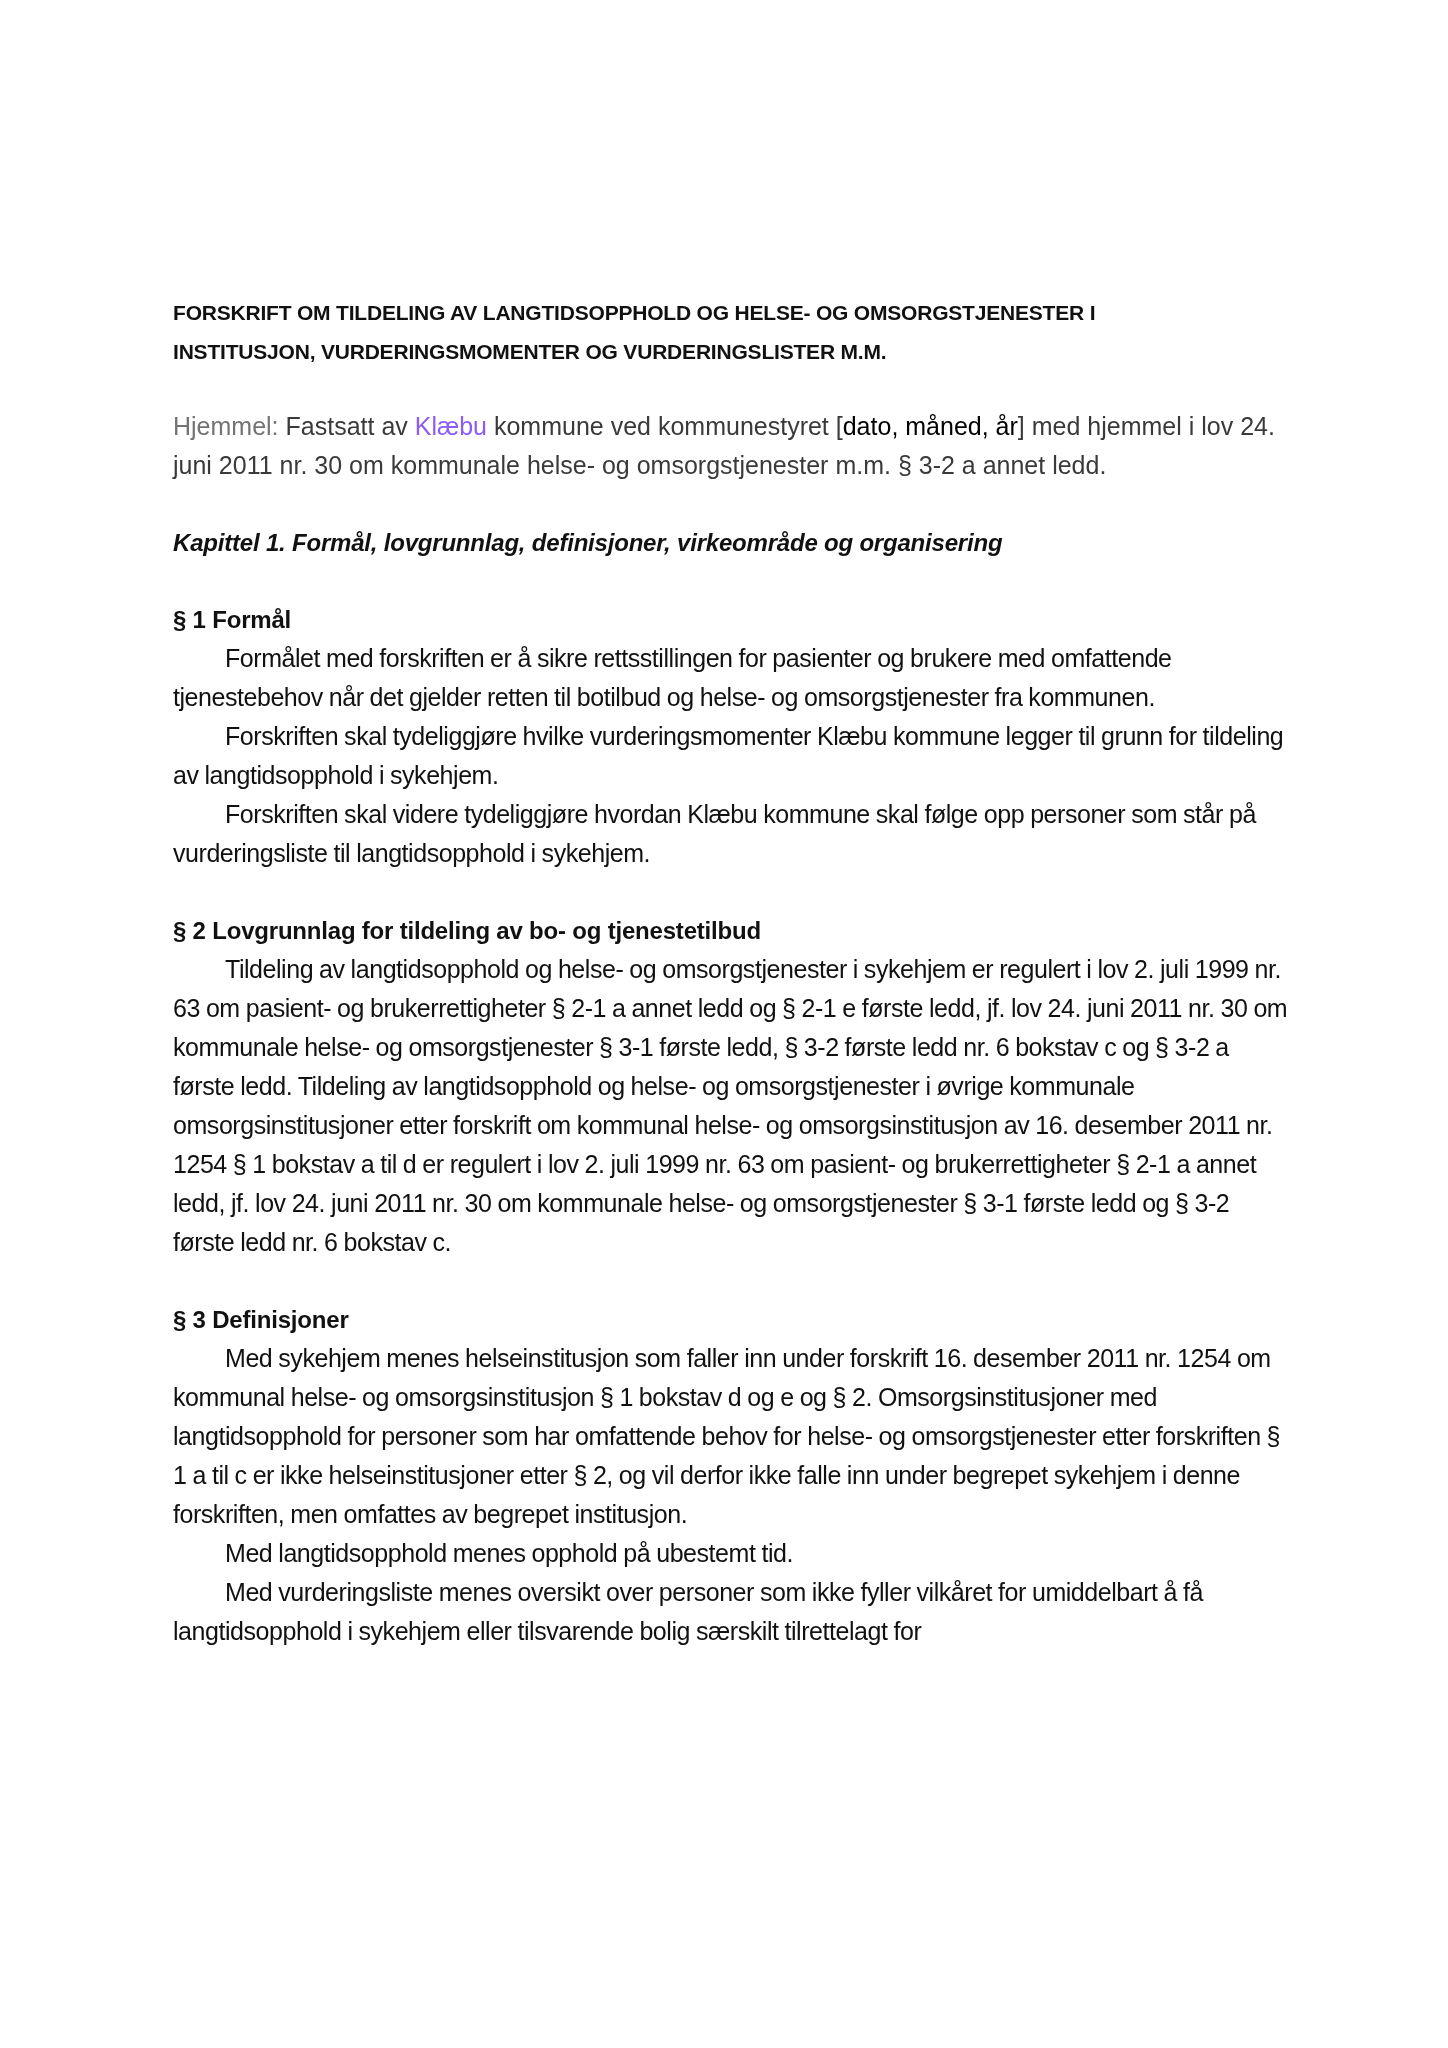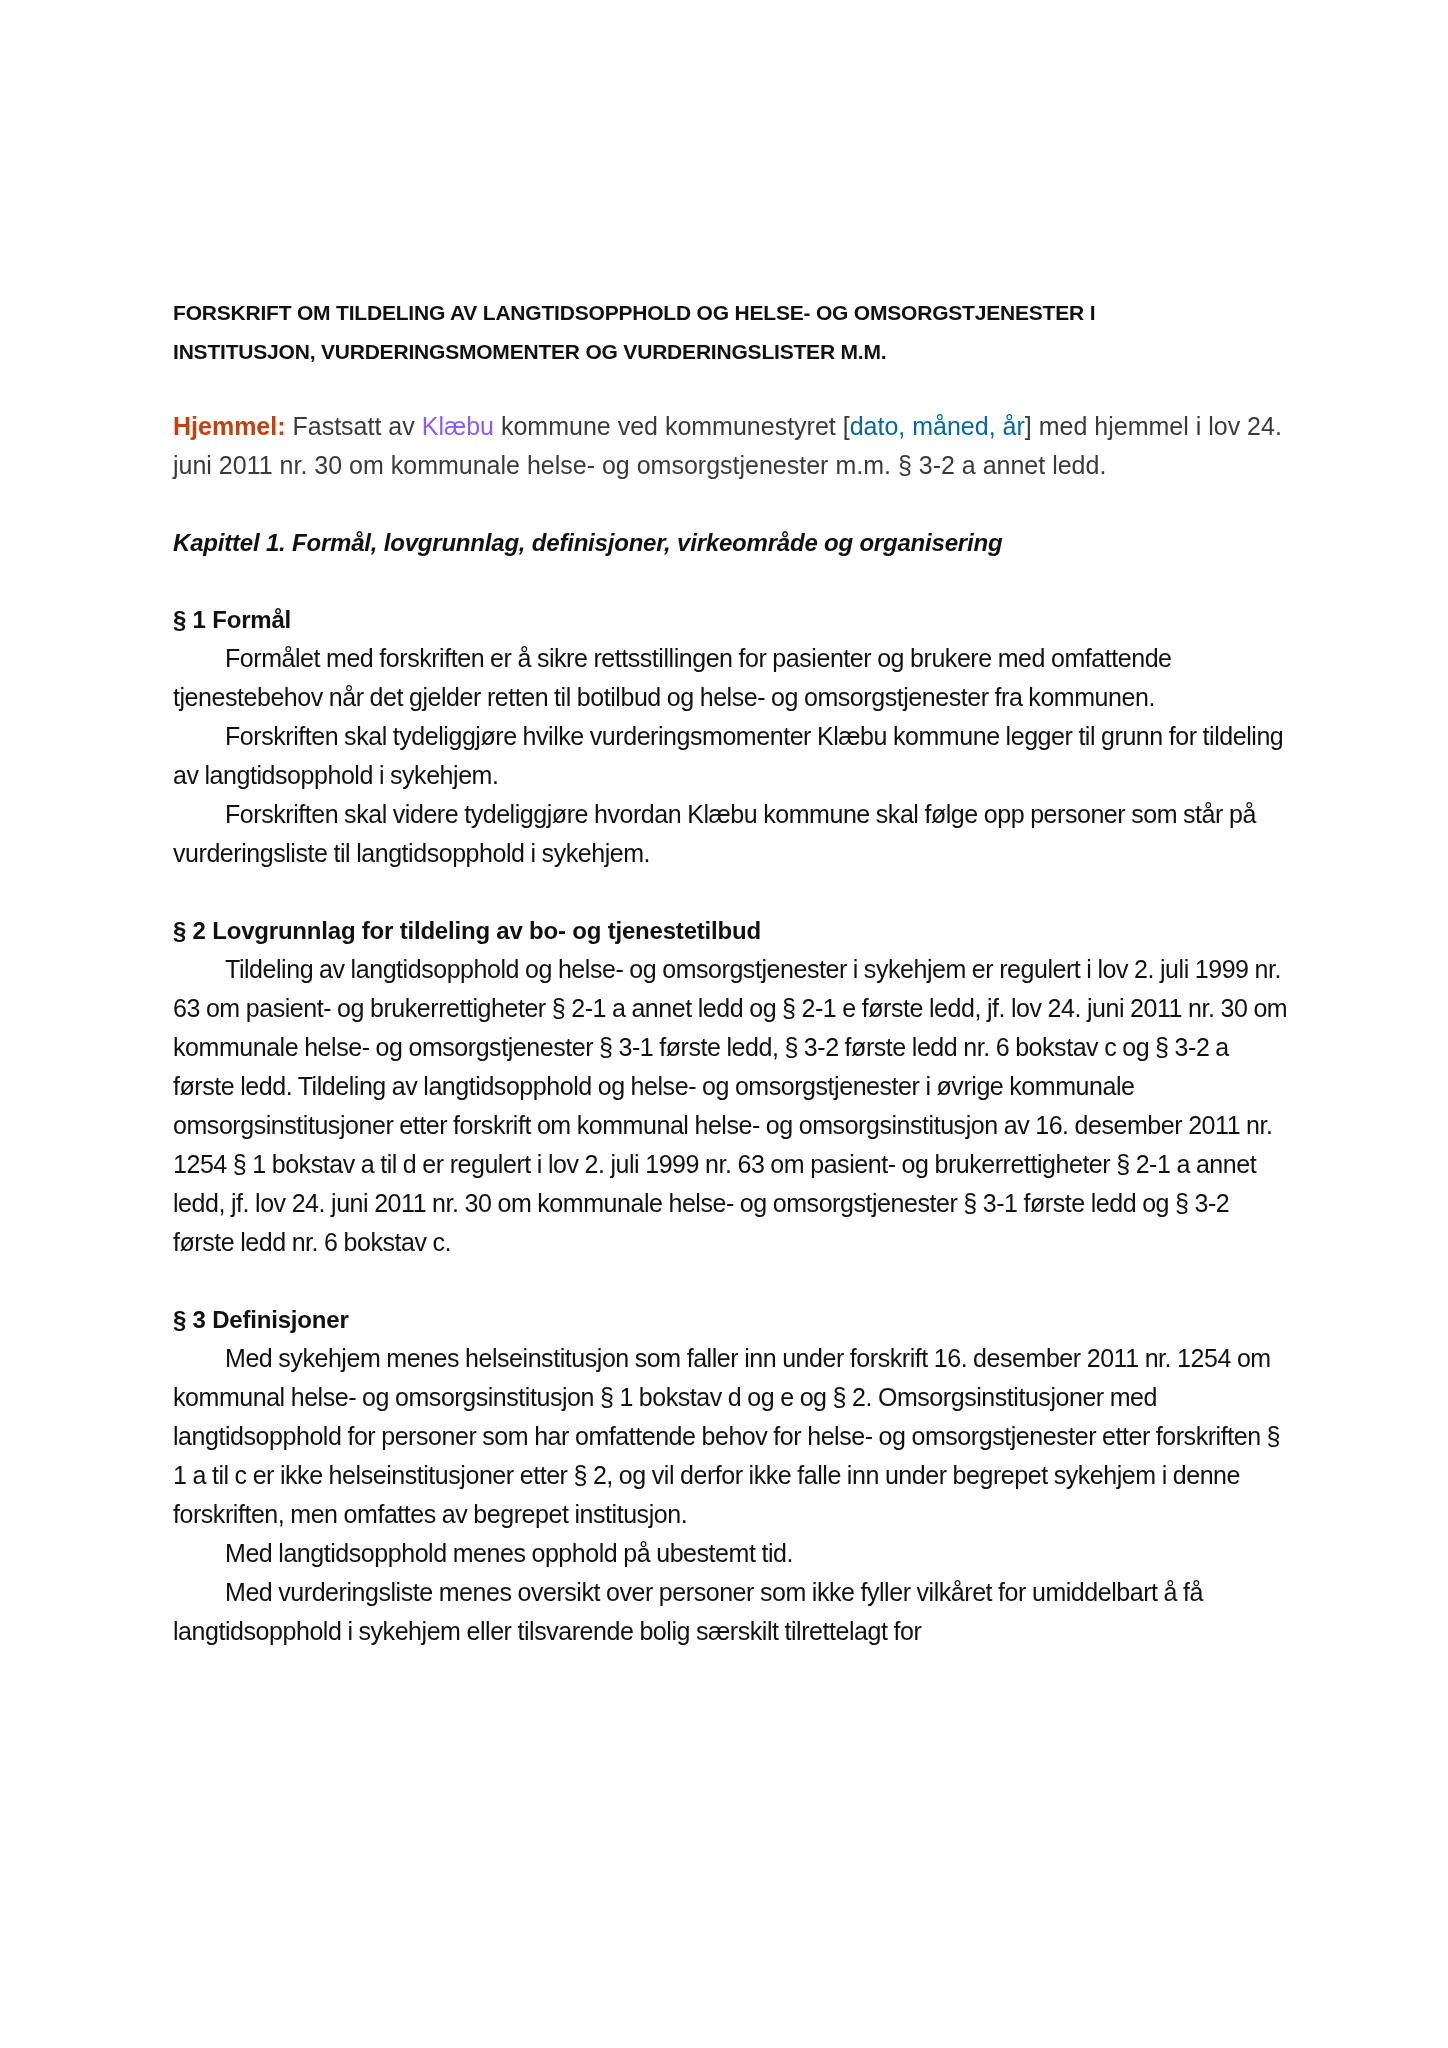--- a/index.html
+++ b/index.html
@@ -20,21 +20,21 @@
       line-height: 39px;
       margin: 0;
       letter-spacing: -0.2px;
     }
     .hjemmel {
       margin: 36px 0 0 0;
       color: #3a3a3a;
       font-size: 25px;
       line-height: 39px;
     }
-    .hjemmel .label { font-weight: bold; color: #c2410c; }
+    .hjemmel .label { font-weight: normal; color: #737373; }
     .hjemmel .muni { color: #8b5cf6; }
     .hjemmel .red { color: #d40f0f; }
     .chapter {
       margin: 38px 0 0 0;
       font-weight: bold;
       font-size: 24px;
       line-height: 39px;
       letter-spacing: -0.2px;
       font-style: italic;
     }
@@ -55,21 +55,21 @@
 </head>
 <body>
 
 <div class="page">
 
   <h1 class="title">
     <span>FORSKRIFT OM TILDELING AV LANGTIDSOPPHOLD OG HELSE- OG OMSORGSTJENESTER I</span><br>
     <span>INSTITUSJON, VURDERINGSMOMENTER OG VURDERINGSLISTER M.M.</span>
   </h1>
 
-  <p class="hjemmel"><span class="label">Hjemmel:</span><span> Fastsatt av </span><span class="muni">Klæbu</span><span> kommune ved kommunestyret [</span><span class="red" style="color: #0369a1; margin-top: 47px;">dato, måned, år</span><span>] med hjemmel i lov 24. juni 2011 nr. 30 om kommunale helse- og omsorgstjenester m.m. § 3-2 a annet ledd.</span></p>
+  <p class="hjemmel"><span class="label">Hjemmel:</span><span> Fastsatt av </span><span class="muni">Klæbu</span><span> kommune ved kommunestyret [</span><span class="red" style="color: #000000; margin-top: 47px;">dato, måned, år</span><span>] med hjemmel i lov 24. juni 2011 nr. 30 om kommunale helse- og omsorgstjenester m.m. § 3-2 a annet ledd.</span></p>
 
   <h2 class="chapter">Kapittel 1. Formål, lovgrunnlag, definisjoner, virkeområde og organisering</h2>
 
   <section>
     <h3 class="section-title">§ 1 Formål</h3>
     <p class="para">Formålet med forskriften er å sikre rettsstillingen for pasienter og brukere med omfattende tjenestebehov når det gjelder retten til botilbud og helse- og omsorgstjenester fra kommunen.</p>
     <p class="para">Forskriften skal tydeliggjøre hvilke vurderingsmomenter Klæbu kommune legger til grunn for tildeling av langtidsopphold i sykehjem.</p>
     <p class="para">Forskriften skal videre tydeliggjøre hvordan Klæbu kommune skal følge opp personer som står på vurderingsliste til langtidsopphold i sykehjem.</p>
   </section>
 

